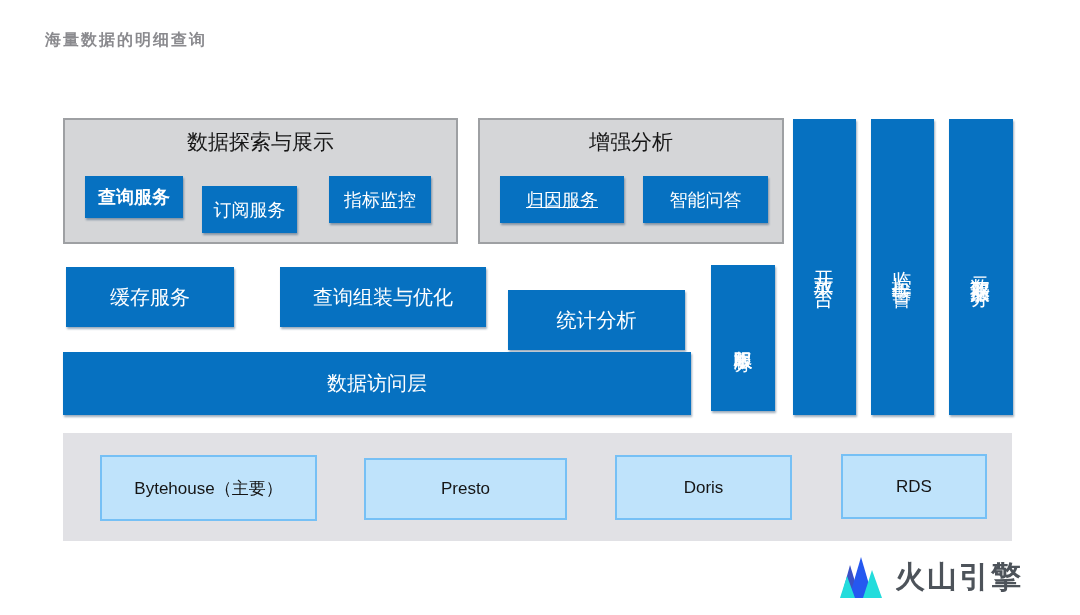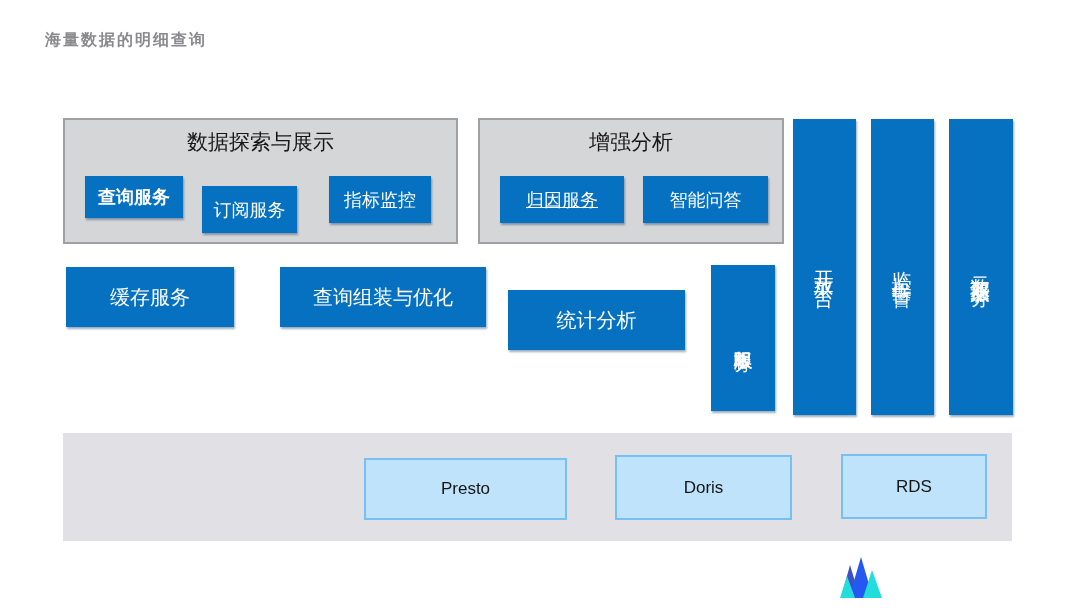--- a/index.html
+++ b/index.html
@@ -49,30 +49,33 @@
   <div class="abs bluebox vtext pillar" style="left:793px;top:119px;width:63px;height:296px;letter-spacing:6px;">开放平台</div>
   <div class="abs bluebox vtext pillar" style="left:871px;top:119px;width:63px;height:296px;letter-spacing:6px;">监控告警</div>
   <div class="abs bluebox vtext pillar" style="left:949px;top:119px;width:64px;height:296px;letter-spacing:3px;">元数据服务</div>
 
   <div class="abs bluebox service" style="left:66px;top:267px;width:168px;height:60px;">缓存服务</div>
   <div class="abs bluebox service" style="left:280px;top:267px;width:206px;height:60px;">查询组装与优化</div>
   <div class="abs bluebox service" style="left:508px;top:267px;width:177px;height:60px;margin-top:23px;">统计分析</div>
 
   <div class="abs bluebox vtext" style="left:711px;top:265px;width:64px;height:146px;font-size:19px;letter-spacing:1px;">权限服务</div>
 
+  <div class="abs bluebox service" style="left:63px;top:352px;width:628px;height:63px;">数据访问层</div>
 
   <div class="abs engine-band" style="left:63px;top:433px;width:949px;height:108px;"></div>
+  <div class="abs engine" style="left:100px;top:455px;width:217px;height:66px;">Bytehouse（主要）</div>
   <div class="abs engine" style="left:364px;top:458px;width:203px;height:62px;">Presto</div>
   <div class="abs engine" style="left:841px;top:454px;width:146px;height:65px;">RDS</div>
   <div class="abs engine" style="left:615px;top:455px;width:177px;height:65px;">Doris</div>
 
   <div class="abs logo" style="left:839px;top:556px;">
     <span style="display:inline-block;line-height:0;">
       <svg width="44" height="42" viewBox="0 0 44 42">
         <polygon points="11,9 21,42 2,42" fill="#3a50c6"></polygon>
         <polygon points="22,1 34,42 10,42" fill="#2558f0"></polygon>
         <polygon points="8,20 16,42 1,42" fill="#23dcdc"></polygon>
         <polygon points="33,14 43,42 24,42" fill="#23dcdc"></polygon>
       </svg>
     </span>
+    <span class="logo-text">火山引擎</span>
   </div>
 
 </div>
 
 </body></html>

